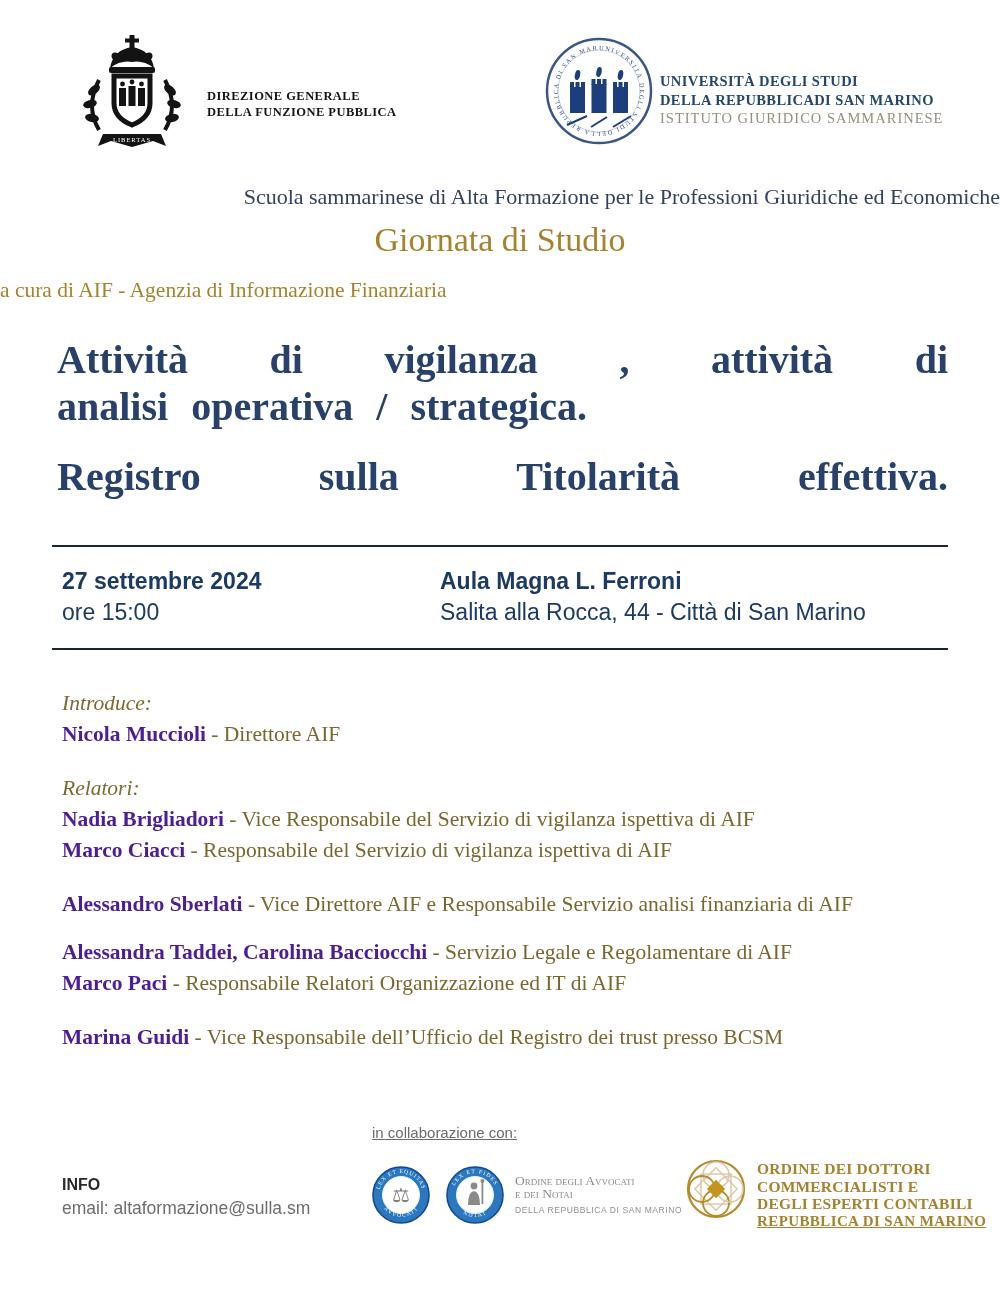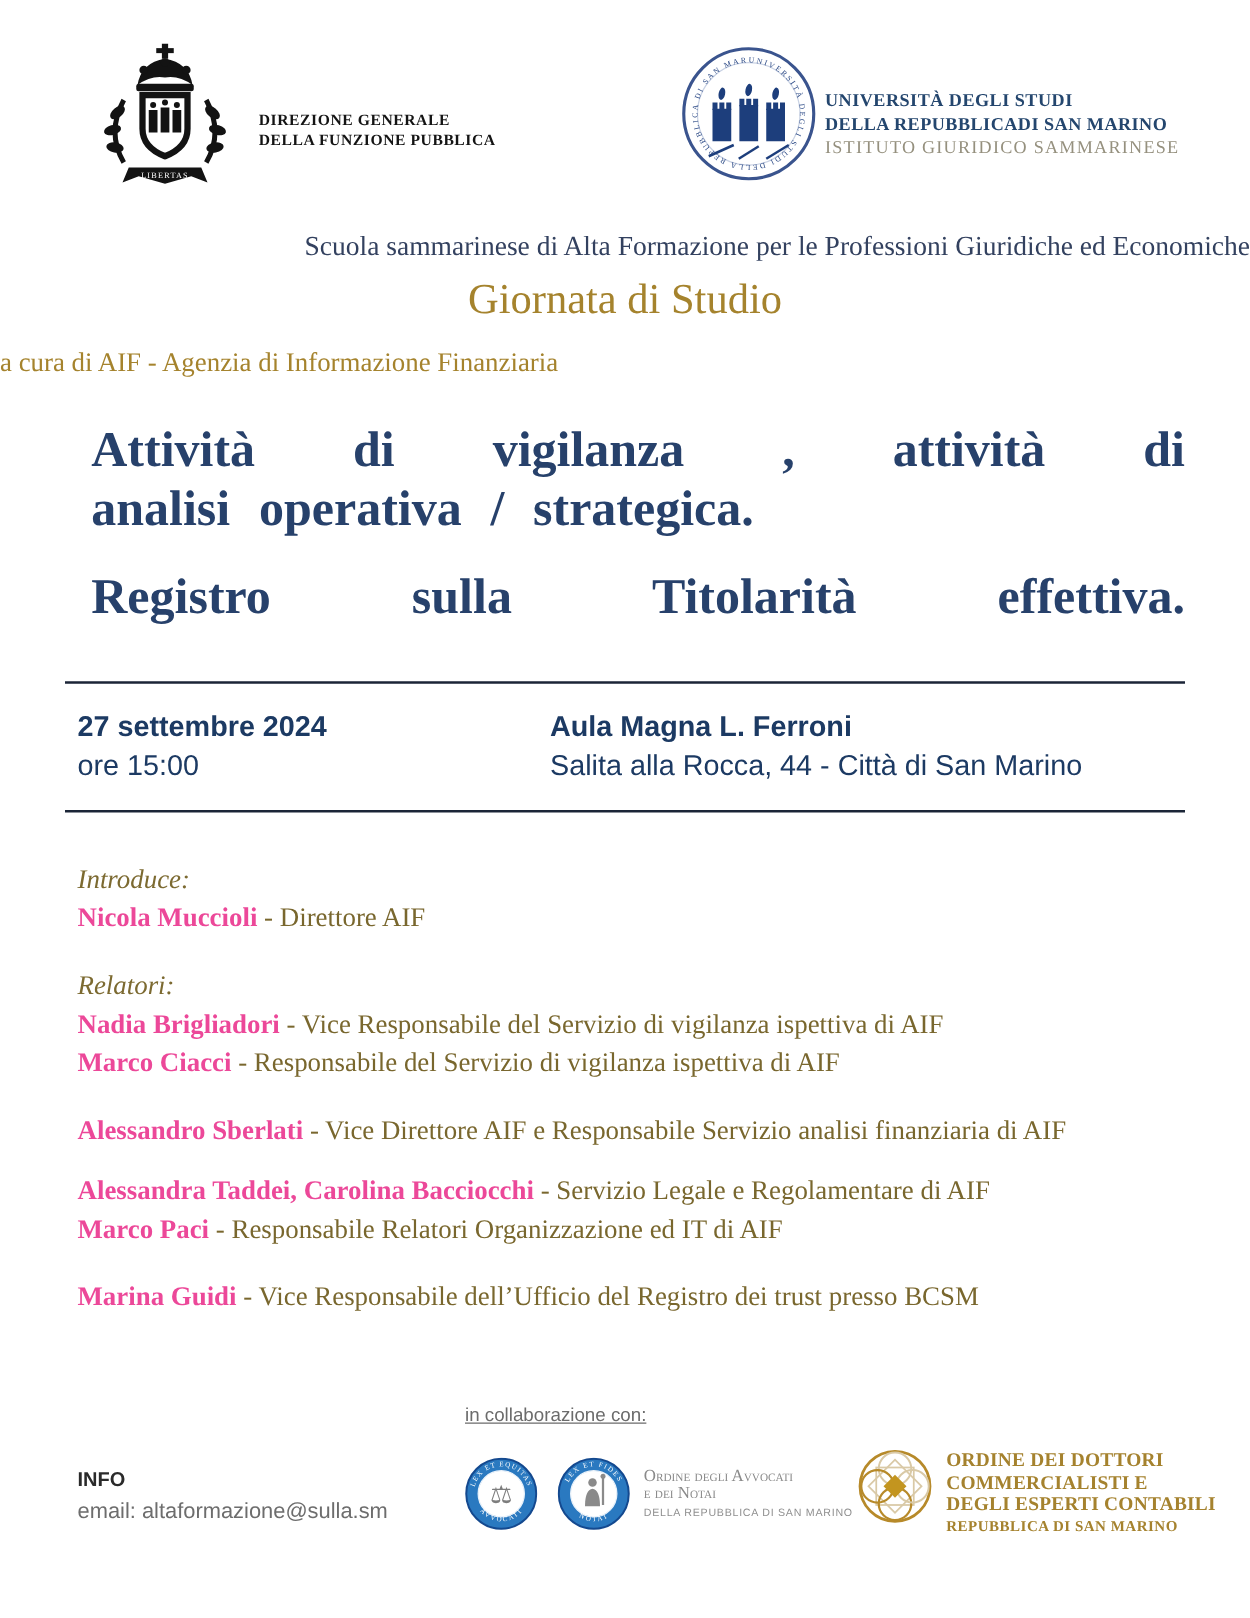--- a/index.html
+++ b/index.html
@@ -18,54 +18,54 @@
   .right-org .muted { font-weight:400; color:#95907e; letter-spacing:1px; }
   
   .school-line { position:absolute; left:0; right:0; top:184px; text-align:right;
                  font:400 22px "Liberation Serif", serif; color:#33415f; }
   .event-title { position:absolute; left:0; right:0; top:221px; text-align:center;
                  font:400 34px "Liberation Serif", serif; color:#a5832d; }
   .curator-line{ position:absolute; left:0; right:0; top:278px; text-align:left;
                  font:400 21.5px "Liberation Serif", serif; color:#a5832d; }
   
   .main-title  { position:absolute; left:57px; right:52px; top:336px;
-                 font:700 40px/47px "Liberation Serif", serif; color:#27416b;margin-left:16px; }
+                 font:700 40px/47px "Liberation Serif", serif; color:#27416b; }
   .t-just      { text-align:justify; text-align-last:justify; }
   .t-line2     { word-spacing:13px; }
   .t-line3     { margin-top:23px; }
   
   .rule        { position:absolute; left:52px; right:52px; height:2px; background:#1b2537; }
   .rule-1      { top:545px; }
   .rule-2      { top:648px; }
   
   .date-block  { position:absolute; left:62px;  top:566px;
                  font:400 23px/31px "Liberation Sans", sans-serif; color:#1c3a63; }
   .venue-block { position:absolute; left:440px; top:566px;
                  font:400 23px/31px "Liberation Sans", sans-serif; color:#1c3a63; }
   .b           { font-weight:700; }
   
   .speakers    { position:absolute; left:62px; right:50px; top:688px;
                  font:400 21.5px/31px "Liberation Serif", serif; color:#79672e; }
   .speakers .lbl   { font-style:italic; color:#7c6a31; }
-  .speakers strong { font-weight:700; color:#ec4899;margin-top:35px; }
+  .speakers strong { font-weight:700; color:#4c1d95;margin-top:35px; }
   .gap-top     { margin-top:23px; }
   .gap-top-sm  { margin-top:17px; }
   
   .collab-label{ position:absolute; left:372px; top:1124px;
                  font:400 15px "Liberation Sans", sans-serif; color:#6b6b6b; text-decoration:underline; }
   .seal-avv    { position:absolute; left:372px; top:1166px; width:58px; height:58px; }
   .seal-not    { position:absolute; left:446px; top:1166px; width:58px; height:58px; }
   .ordine-text { position:absolute; left:515px; top:1174px;
                  font:400 13.5px/13px "Liberation Serif", serif; color:#8a8a8a; font-variant:small-caps; }
   .ordine-text .tiny { font-variant:normal; font:400 8.5px "Liberation Sans", sans-serif;
                  letter-spacing:.6px; color:#8f8f8f; margin-top:5px; }
   .comm-logo   { position:absolute; left:684px; top:1156px; width:64px; height:66px; }
   .comm-text   { position:absolute; left:757px; top:1160px;
                  font:700 15.5px/17.5px "Liberation Serif", serif; color:#a5822e; letter-spacing:.2px; }
-  .comm-text .tiny { font-size:12px; line-height:12px; letter-spacing:.4px; margin-top:2px; }
+  .comm-text .tiny { font-size:15px; line-height:12px; letter-spacing:.4px; margin-top:2px;text-decoration:underline; }
   .info-block  { position:absolute; left:62px; top:1174px; font-family:"Liberation Sans", sans-serif; }
   .info-block .info-lbl   { font:700 16px/22px "Liberation Sans", sans-serif; color:#2a2a2a; }
   .info-block .info-email { font:400 17.5px/24px "Liberation Sans", sans-serif; color:#6d6d6d; }
   svg text { font-family:"Liberation Serif", serif; }
 </style>
 </head>
 <body>
 
 <div class="page">
 

